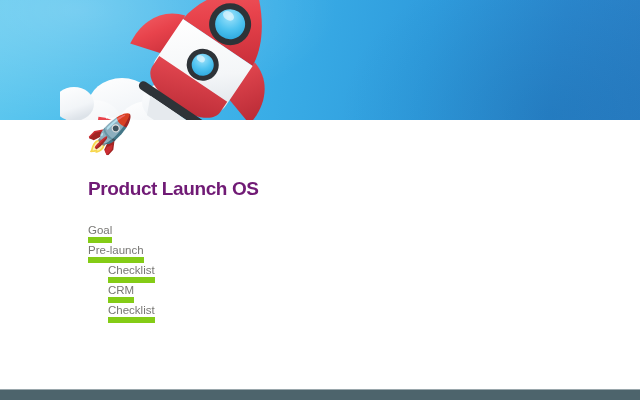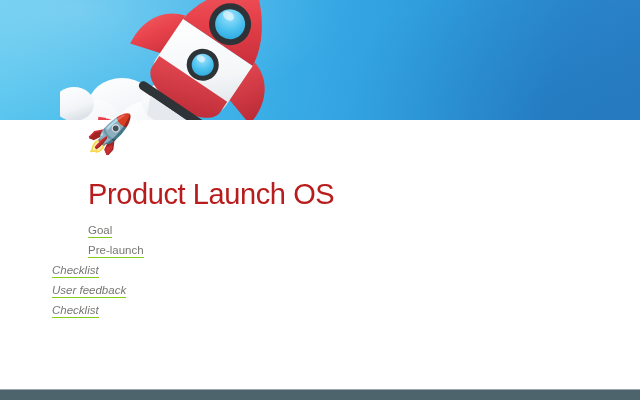--- a/index.html
+++ b/index.html
@@ -77,50 +77,50 @@
   
   #content {
     position: relative;
     padding: 0 88px;
   }
 
   #page-title {
     position: absolute;
     left: 88px;
     top: 58px;
-    font-size: 29px;
-    font-weight: normal;
+    font-size: 19px;
+    font-weight: bold;
     letter-spacing: -0.4px;
-    color: #b91c1c;
+    color: #701a75;
     white-space: nowrap;
   }
 
   #toc {
     position: absolute;
     left: 0;
     top: 100px;
     width: 640px;
     list-style: none;
   }
 
   .toc-item {
     height: 20px;
     line-height: 20px;
     padding-left: 88px;
     font-size: 11.5px;
     color: #787774;
     white-space: nowrap;
   }
 
-  .toc-item.lvl-1 { padding-left: 52px; font-style: italic; }
+  .toc-item.lvl-1 { padding-left: 108px; }
 
   .toc-item .link {
     color: #787774;
     text-decoration: none;
-    border-bottom: 1px solid #84cc16;
+    border-bottom: 6px solid #84cc16;
     padding-bottom: 1px;
     cursor: pointer;
   }
 
   
   #bottom-bar {
     position: absolute;
     left: 0;
     top: 389px;
     width: 640px;
@@ -216,20 +216,20 @@
   <div id="page-icon">🚀</div>
 
   <div id="content">
 
     <h1 id="page-title">Product Launch OS</h1>
 
     <ul id="toc">
         <li class="toc-item lvl-0"><span class="link">Goal</span></li>
         <li class="toc-item lvl-0"><span class="link">Pre-launch</span></li>
         <li class="toc-item lvl-1"><span class="link">Checklist</span></li>
-        <li class="toc-item lvl-1"><span class="link">User feedback</span></li>
+        <li class="toc-item lvl-1"><span class="link">CRM</span></li>
         <li class="toc-item lvl-1"><span class="link">Checklist</span></li>
       </ul>
   </div>
 
 </div>
 
 <div id="bottom-bar"></div>
 
 </body></html>

